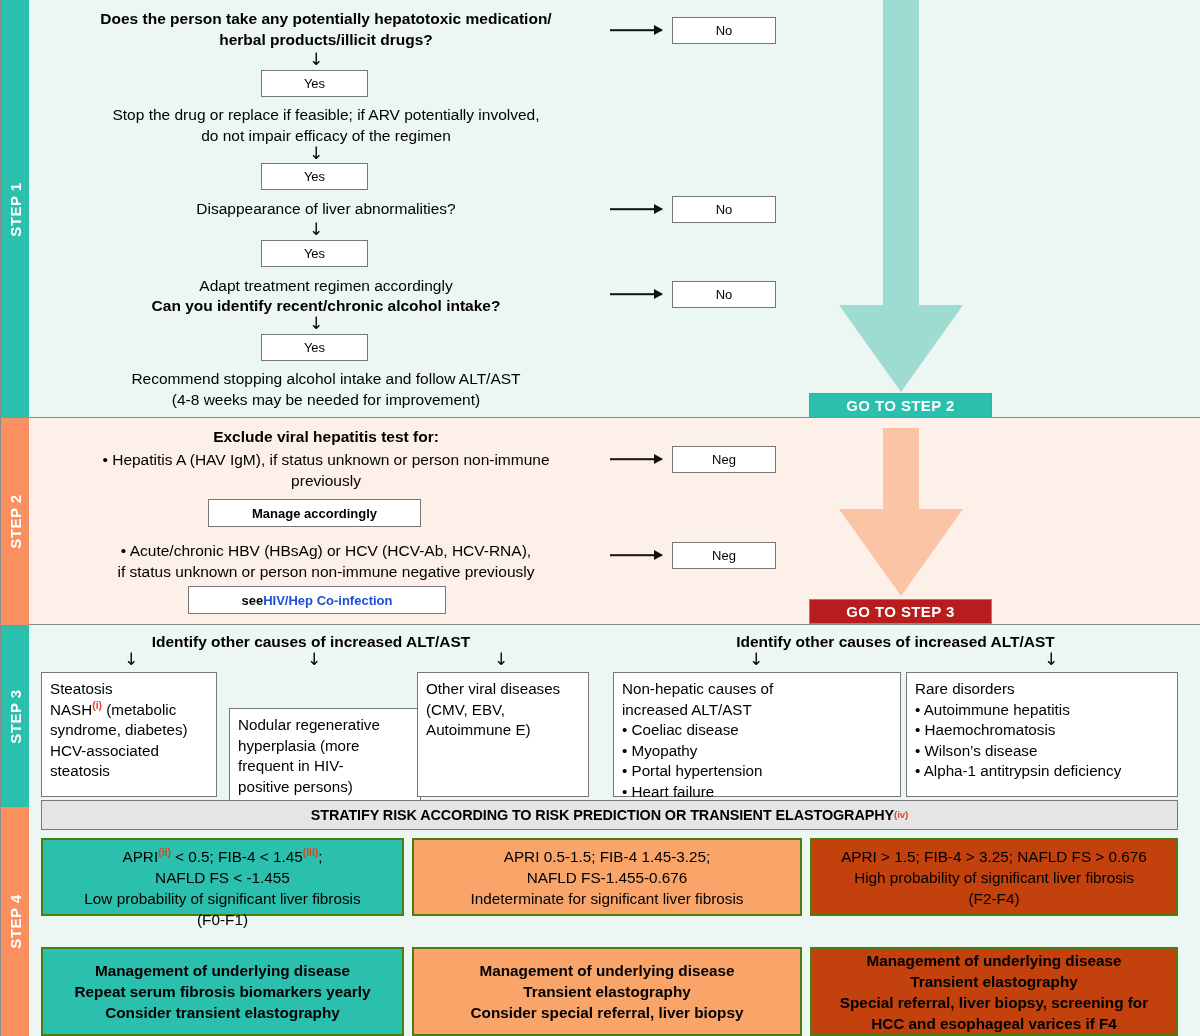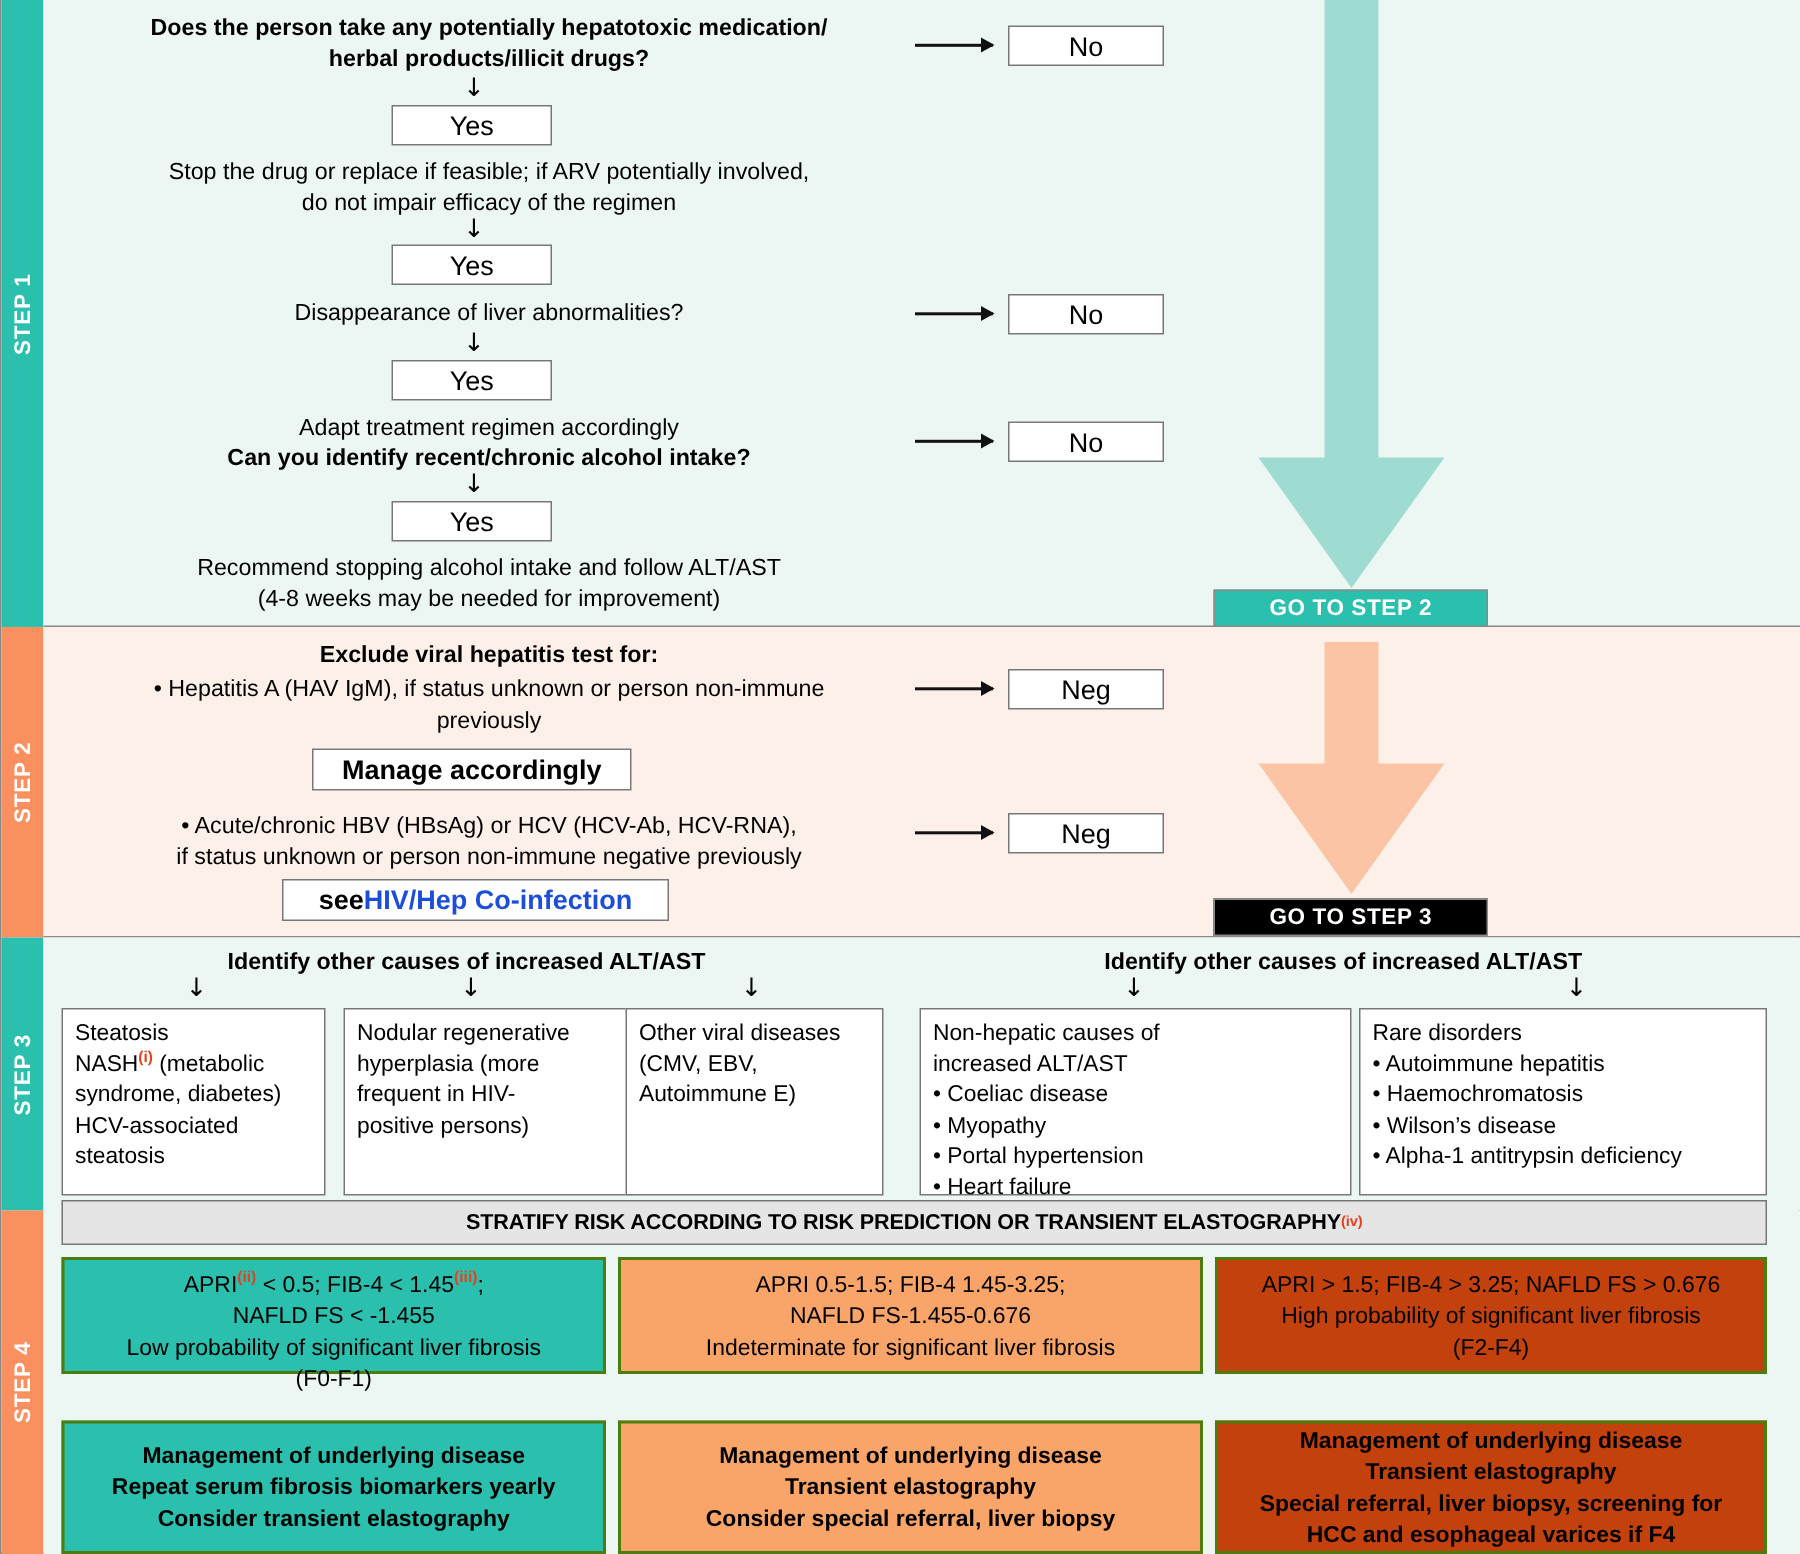--- a/index.html
+++ b/index.html
@@ -59,21 +59,21 @@
     color: #000;
   }
   .txt.bold { font-weight: bold; }
 
   
   .wbox {
     position: absolute;
     background: #ffffff;
     border: 1px solid #777777;
     display: flex; align-items: center; justify-content: center;
-    font-size: 18px;
+    font-size: 13px;
     line-height: 1;
     color: #000;
   }
   .wbox.bold { font-weight: bold; }
 
   
   .darrow {
     position: absolute;
     font-size: 17px;
     line-height: 14px;
@@ -103,21 +103,21 @@
 
   
   .gotobtn {
     position: absolute;
     display: flex; align-items: center; justify-content: center;
     color: #ffffff; font-weight: bold; font-size: 15px;
     letter-spacing: 0.4px;
     border: 1px solid #8a8a8a;
   }
   #goto2 { background: #2BBFAD; }
-  #goto3 { background: #000000; }
+  #goto3 { background: #b91c1c; }
 
   
   .card {
     position: absolute;
     background: #ffffff;
     border: 1px solid #777777;
     padding: 6px 8px 4px 8px;
     font-size: 15.2px;
     line-height: 20.5px;
     text-align: left;
@@ -281,21 +281,21 @@
   <div class="darrow" style="left:1020px; top:652px; width:60px;">↓</div>
 
   <div class="card" style="left:40px; top:672px; width:176px; height:125px;">
     <div class="ln">Steatosis</div>
     <div class="ln">NASH<sup class="ref">(i)</sup> (metabolic</div>
     <div class="ln">syndrome, diabetes)</div>
     <div class="ln">HCV-associated</div>
     <div class="ln">steatosis</div>
   </div>
 
-  <div class="card" style="left:228px; top:672px; width:192px; height:125px;">
+  <div class="card" style="left:228px; top:708px; width:192px; height:125px;">
     <div class="ln">Nodular regenerative</div>
     <div class="ln">hyperplasia (more</div>
     <div class="ln">frequent in HIV-</div>
     <div class="ln">positive persons)</div>
   </div>
 
   <div class="card" style="left:416px; top:672px; width:172px; height:125px;">
     <div class="ln">Other viral diseases</div>
     <div class="ln">(CMV, EBV,</div>
     <div class="ln">Autoimmune E)</div>

